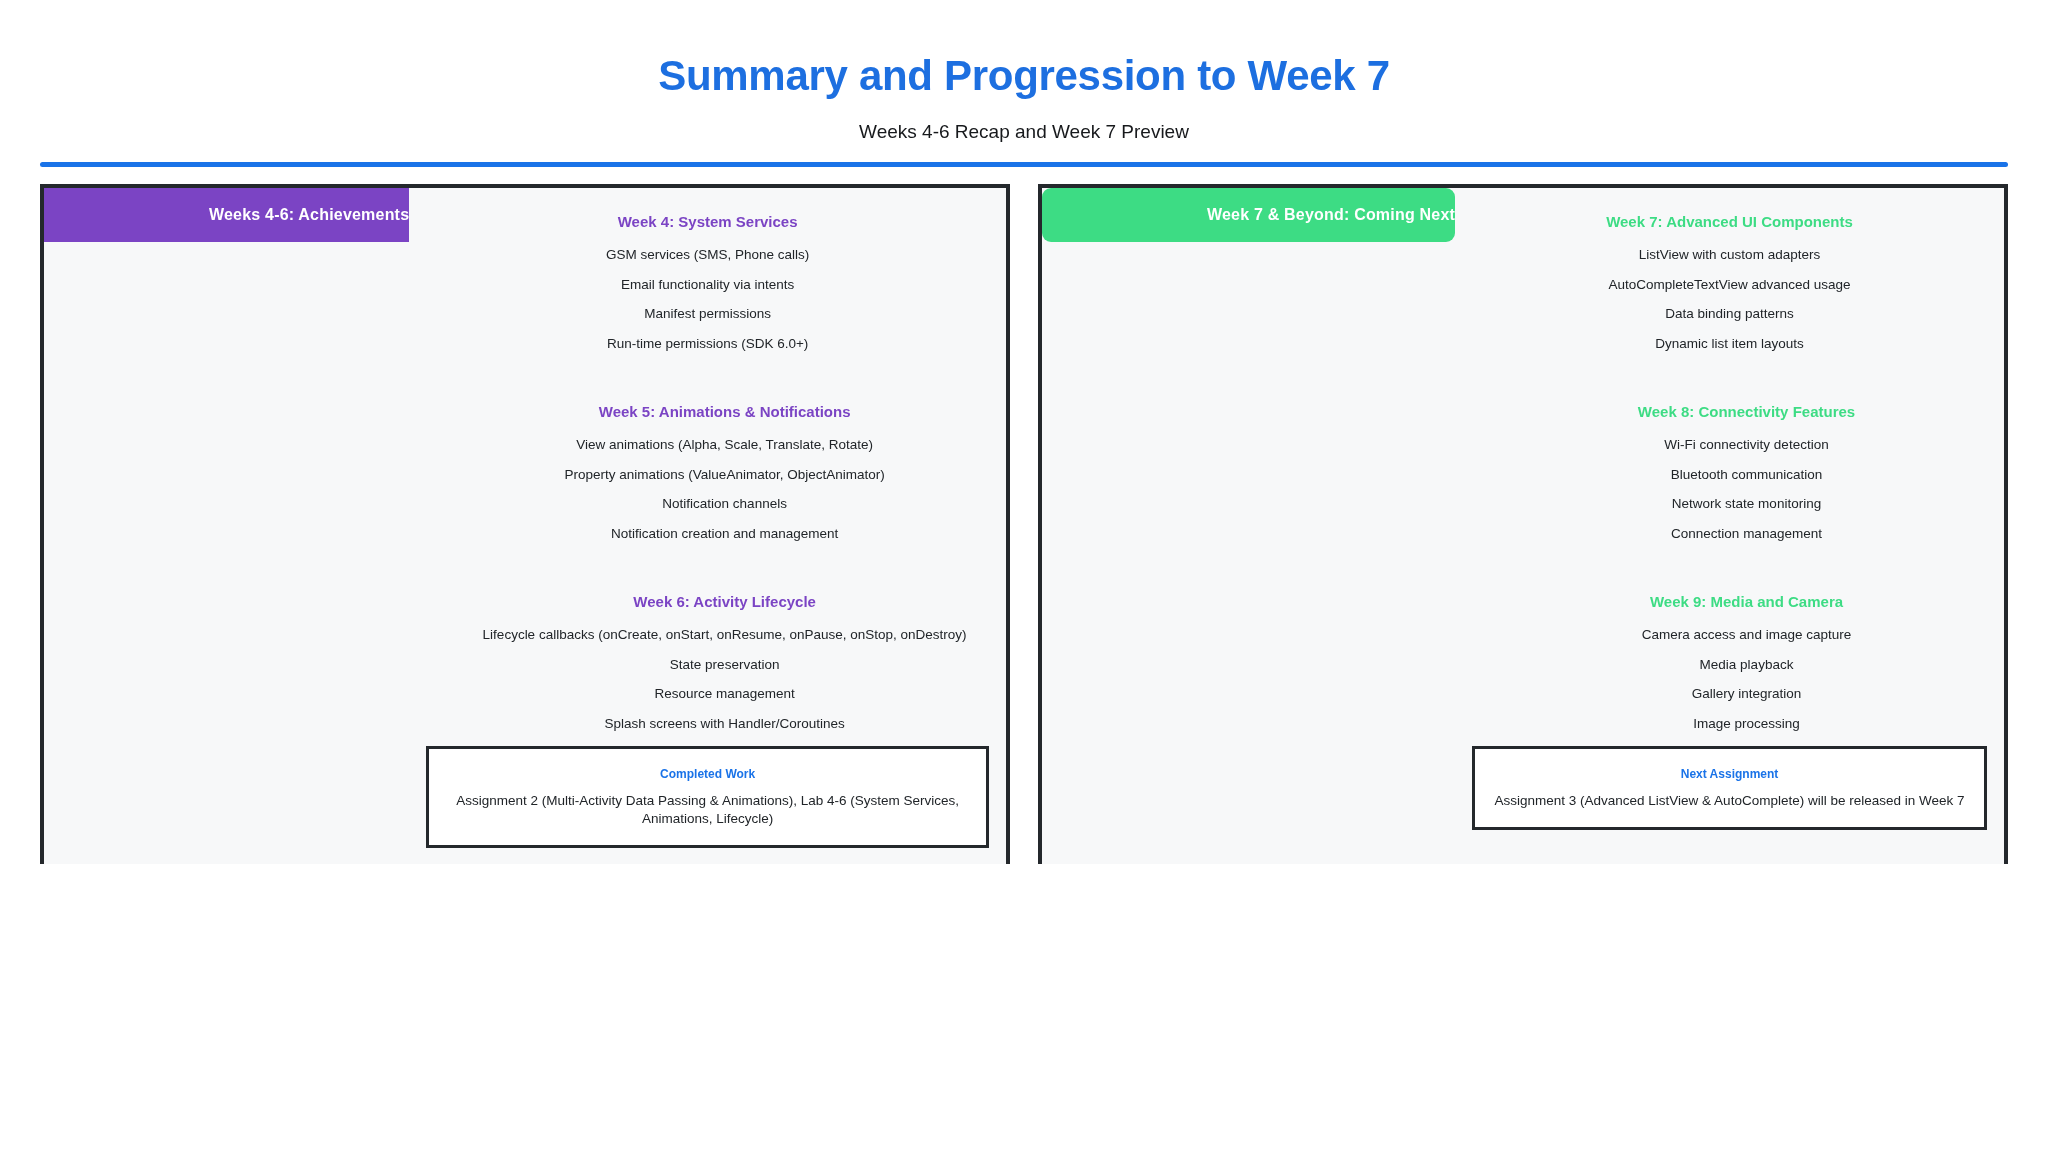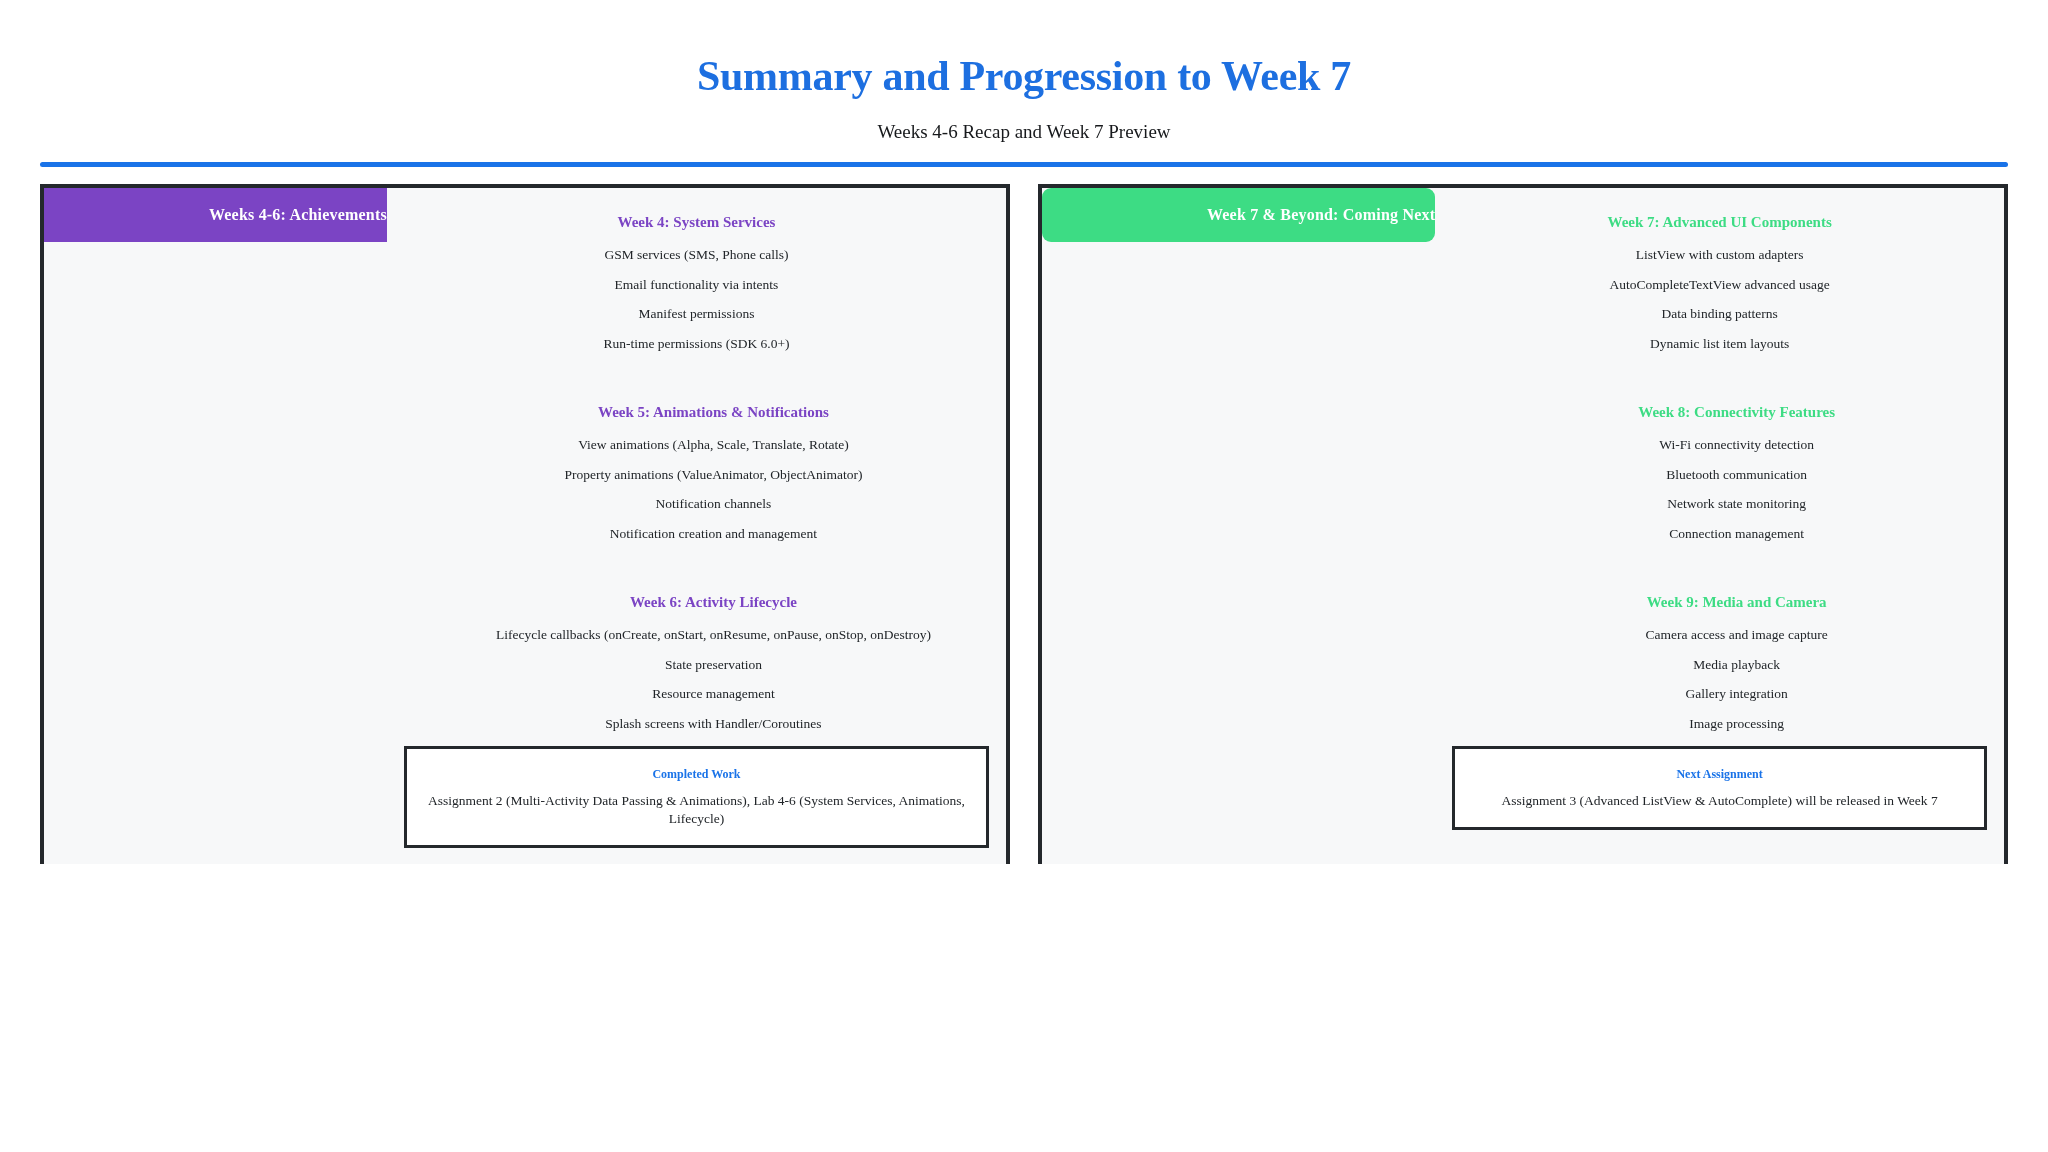--- a/index.html
+++ b/index.html
@@ -2,21 +2,21 @@
 <html style="--page_bg: #ffffff; --title_blue: #1d6fe0; --accent_blue: #1a73e8; --purple_header: #7b44c4; --green_header: #3ddc84; --panel_bg: #f7f8f9; --border_dark: #24282c; --text_dark: #212529;"><head>
 <meta charset="utf-8">
 <style>
   html, body { margin: 0; padding: 0; background: #ffffff; }
   .slide {
     position: relative;
     width: 2048px;
     height: 864px;
     overflow: hidden;
     background: var(--page_bg, #ffffff);
-    font-family: Liberation Serif, serif;
+    font-family: Liberation Sans, sans-serif;
     color: var(--text_dark, #212529);
   }
   .page-title {
     margin: 0;
     padding-top: 52px;
     text-align: center;
     font-size: 42px;
     line-height: 48px;
     font-weight: 700;
     letter-spacing: -0.3px;

